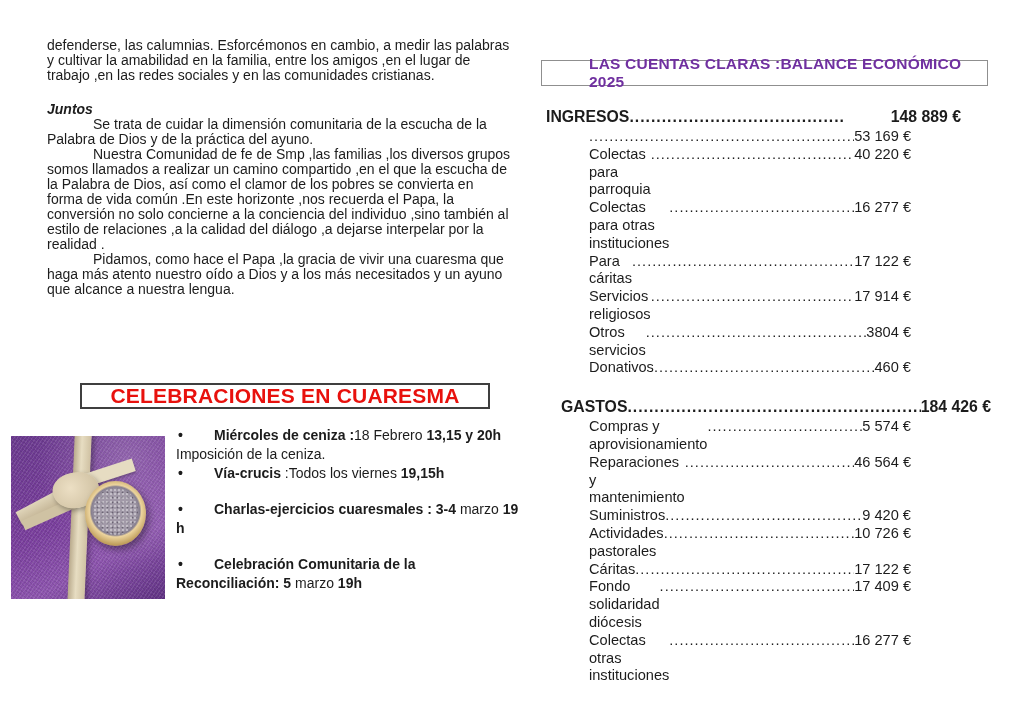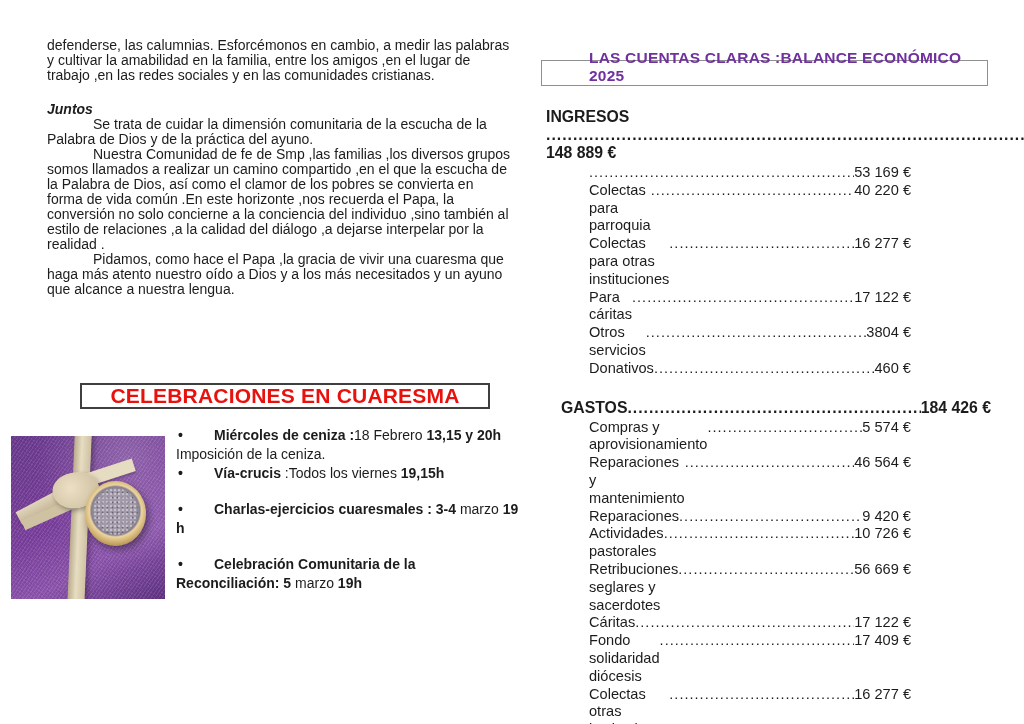--- a/index.html
+++ b/index.html
@@ -47,24 +47,24 @@
       background-size:4px 4px,5px 5px;background-position:0 0,2px 2px;}
 
   
   .bullets{position:absolute;left:176px;top:426px;width:345px;font-size:14px;line-height:19px;}
   .bullet-item .bullet{display:inline-block;width:36px;padding-left:2px;font-weight:bold;}
   .bullets div:nth-of-type(3){margin-top:17px;}
   .bullets div:nth-of-type(4){margin-top:17px;}
 
   
   .right-col{position:absolute;left:541px;top:60px;width:447px;font-size:14.6px;}
-  .title-box{border:1.5px solid #8f8f8f;height:24px;display:flex;align-items:flex-end;justify-content:center;
+  .title-box{border:1.5px solid #8f8f8f;height:24px;display:flex;align-items:center;justify-content:center;
       color:var(--title-purple);font-weight:bold;font-size:15.5px;letter-spacing:.2px;padding-left:47px;}
   .acct-header{display:flex;align-items:baseline;font-weight:bold;font-size:15.8px;margin:21px 0 2px 5px;}
-  .acct-header.first{margin-top:22px;flex-direction:column;}
+  .acct-header.first{margin-top:22px;}
   .w-ing{width:415px;}
   .w-gas{width:430px;margin-left:20px;}
   .hdr-gap{width:48px;flex:0 0 auto;}
   .acct-row{display:flex;align-items:baseline;margin-left:48px;width:322px;line-height:17.8px;}
   .dots{flex:1 1 auto;overflow:hidden;white-space:nowrap;}
   .dots::before{content:"......................................................................................................................................";letter-spacing:1px;}
   .row-value,.acct-value{white-space:nowrap;text-align:right;}
 </style>
 </head>
 <body>
@@ -133,20 +133,25 @@
           <span class="dots"></span>
           <span class="row-value">16 277 €</span>
         </div>
 
         <div class="acct-row">
           <span>Para  cáritas</span>
           <span class="dots"></span>
           <span class="row-value">17 122 €</span>
         </div>
 
+        <div class="acct-row">
+          <span>Servicios religiosos</span>
+          <span class="dots"></span>
+          <span class="row-value">17 914 €</span>
+        </div>
 
         <div class="acct-row">
           <span>Otros servicios</span>
           <span class="dots"></span>
           <span class="row-value">3804 €</span>
         </div>
 
         <div class="acct-row">
           <span>Donativos</span>
           <span class="dots"></span>
@@ -167,36 +172,31 @@
           <span class="row-value">5 574 €</span>
         </div>
 
         <div class="acct-row">
           <span>Reparaciones y mantenimiento</span>
           <span class="dots"></span>
           <span class="row-value">46 564 €</span>
         </div>
 
         <div class="acct-row">
-          <span>Reparaciones</span>
+          <span>Suministros</span>
           <span class="dots"></span>
           <span class="row-value">9 420 €</span>
         </div>
 
         <div class="acct-row">
           <span>Actividades pastorales</span>
           <span class="dots"></span>
           <span class="row-value">10 726 €</span>
         </div>
 
-        <div class="acct-row">
-          <span>Retribuciones seglares y sacerdotes</span>
-          <span class="dots"></span>
-          <span class="row-value">56 669 €</span>
-        </div>
 
         <div class="acct-row">
           <span>Cáritas</span>
           <span class="dots"></span>
           <span class="row-value">17 122 €</span>
         </div>
 
         <div class="acct-row">
           <span>Fondo solidaridad diócesis</span>
           <span class="dots"></span>

